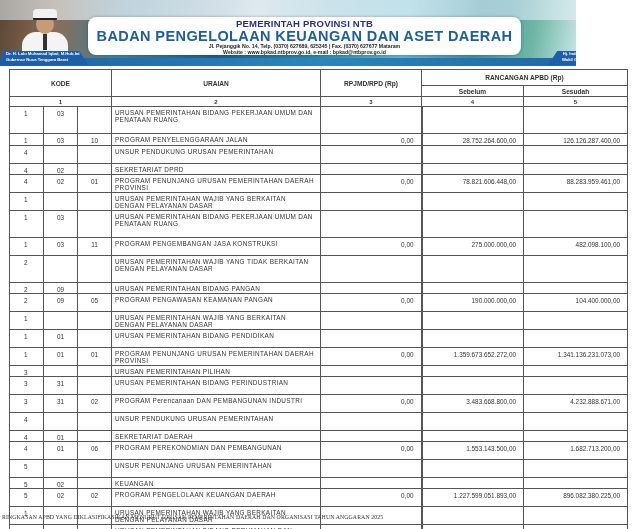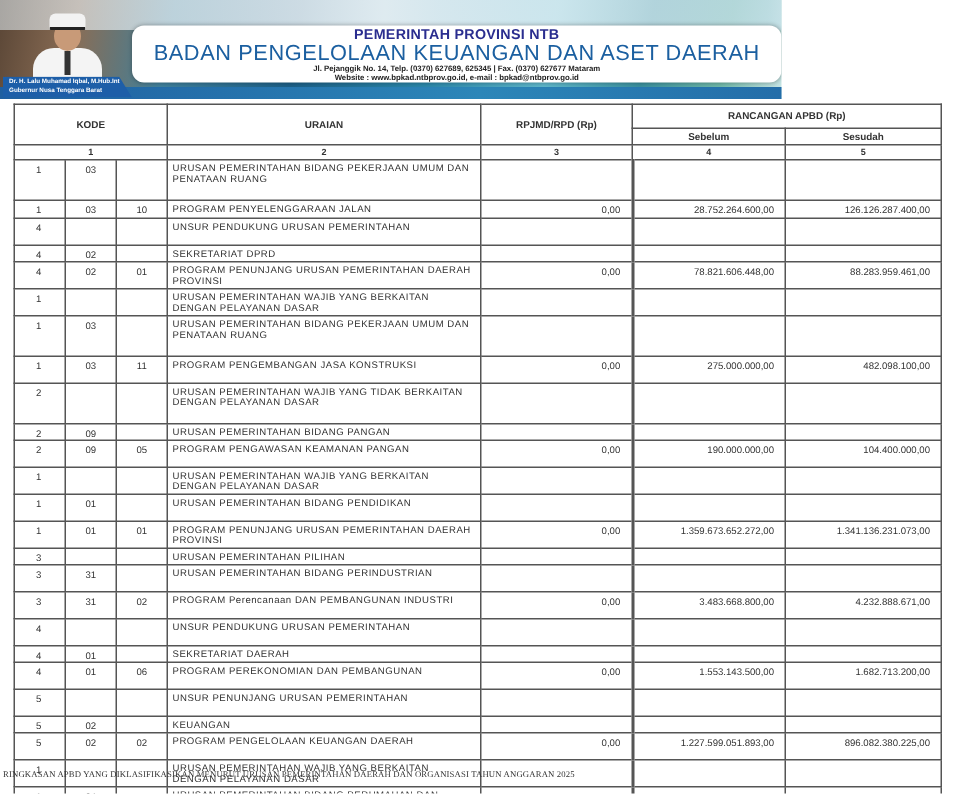--- a/index.html
+++ b/index.html
@@ -1,38 +1,38 @@
 <!DOCTYPE html>
 <html><head>
 <meta charset="utf-8">
 <style>
   html, body { margin:0; padding:0; background:#ffffff; }
   body { width:640px; height:529px; position:relative; overflow:hidden; font-family:"Liberation Sans", sans-serif; }
 
   
-  .banner { position:absolute; left:0; top:0; width:521px; height:66px; overflow:hidden;
+  .banner { position:absolute; left:0; top:0; width:576px; height:66px; overflow:hidden;
     background: linear-gradient(100deg, #5a4636 0%, #8a6d55 10%, #3f7f9a 22%, #1d5f86 38%, #2a86a8 55%, #5fb6c9 70%, #3a8f9c 82%, #6fb7a7 92%, #c9e6e6 100%); }
   .banner .sky { position:absolute; left:0; top:0; width:640px; height:20px;
     background: linear-gradient(90deg, rgba(220,230,235,0.6), rgba(255,255,255,0.85) 40%, rgba(200,225,235,0.7) 80%, rgba(235,245,245,0.9)); }
   .banner .strip { position:absolute; left:0; top:58px; width:640px; height:8px; background:linear-gradient(90deg,#1f5fa0,#2c86b8 50%,#1f5fa0); }
   .portrait { position:absolute; top:6px; width:62px; height:52px; }
   .portrait.left { left:14px; }
   .portrait.right { left:568px; }
   .portrait .head { position:absolute; left:22px; top:8px; width:18px; height:20px; border-radius:50%; background:#c89a78; }
   .portrait .cap { position:absolute; left:19px; top:3px; width:24px; height:9px; border-radius:4px 4px 1px 1px; background:#f2f2f2; border-bottom:2px solid #222; }
   .portrait.right .cap { background:#e9d6c9; border-bottom:none; border-radius:10px 10px 2px 2px; height:10px; }
   .portrait .body { position:absolute; left:8px; top:26px; width:46px; height:28px; border-radius:14px 14px 0 0; background:#f4f4f4; }
   .portrait .tie { position:absolute; left:29px; top:28px; width:4px; height:16px; background:#333; }
   .name-tag { position:absolute; top:51px; height:14px; padding:0 4px; background:#1d5ea8; color:#fff; font-size:4.2px; line-height:6.2px; font-weight:bold; }
   .name-tag.left { left:2px; width:78px; clip-path:polygon(0 0, 90% 0, 100% 100%, 0 100%); }
   .name-tag.right { left:548px; width:84px; text-align:right; clip-path:polygon(10% 0, 100% 0, 100% 100%, 0 100%); }
   .name-tag span { display:block; }
   .title-box { position:absolute; left:88px; top:17px; width:433px; height:38px; background:#ffffff; border-radius:8px; text-align:center; box-shadow:0 0 3px rgba(0,0,0,0.3); }
   .title-gov { color:#2a2d8f; font-weight:bold; font-size:9.5px; line-height:10px; margin-top:2px; letter-spacing:0.2px; }
-  .title-agency { color:#1b5fa0; font-weight:normal; font-size:14.5px; line-height:14px; letter-spacing:0.4px; }
+  .title-agency { color:#1b5fa0; font-weight:bold; font-size:14.5px; line-height:14px; letter-spacing:0.4px; }
   .title-addr, .title-web { color:#222; font-size:5.2px; line-height:6px; font-weight:bold; }
 
   
   table.apbd { position:absolute; left:9px; top:69px; border-collapse:collapse; table-layout:fixed; width:618px; }
   table.apbd td, table.apbd th { border:1px solid #555; font-size:6.4px; color:#333; padding:0 3px; vertical-align:top; }
   table.apbd th { font-weight:bold; color:#333; text-align:center; vertical-align:middle; font-size:6.6px; }
   table.apbd tr.h1 th { height:15px; }
   table.apbd tr.h2 th { height:10px; }
   table.apbd tr.hn th { height:9px; font-size:6px; }
   table.apbd td.c { text-align:center; padding-top:3px; }

